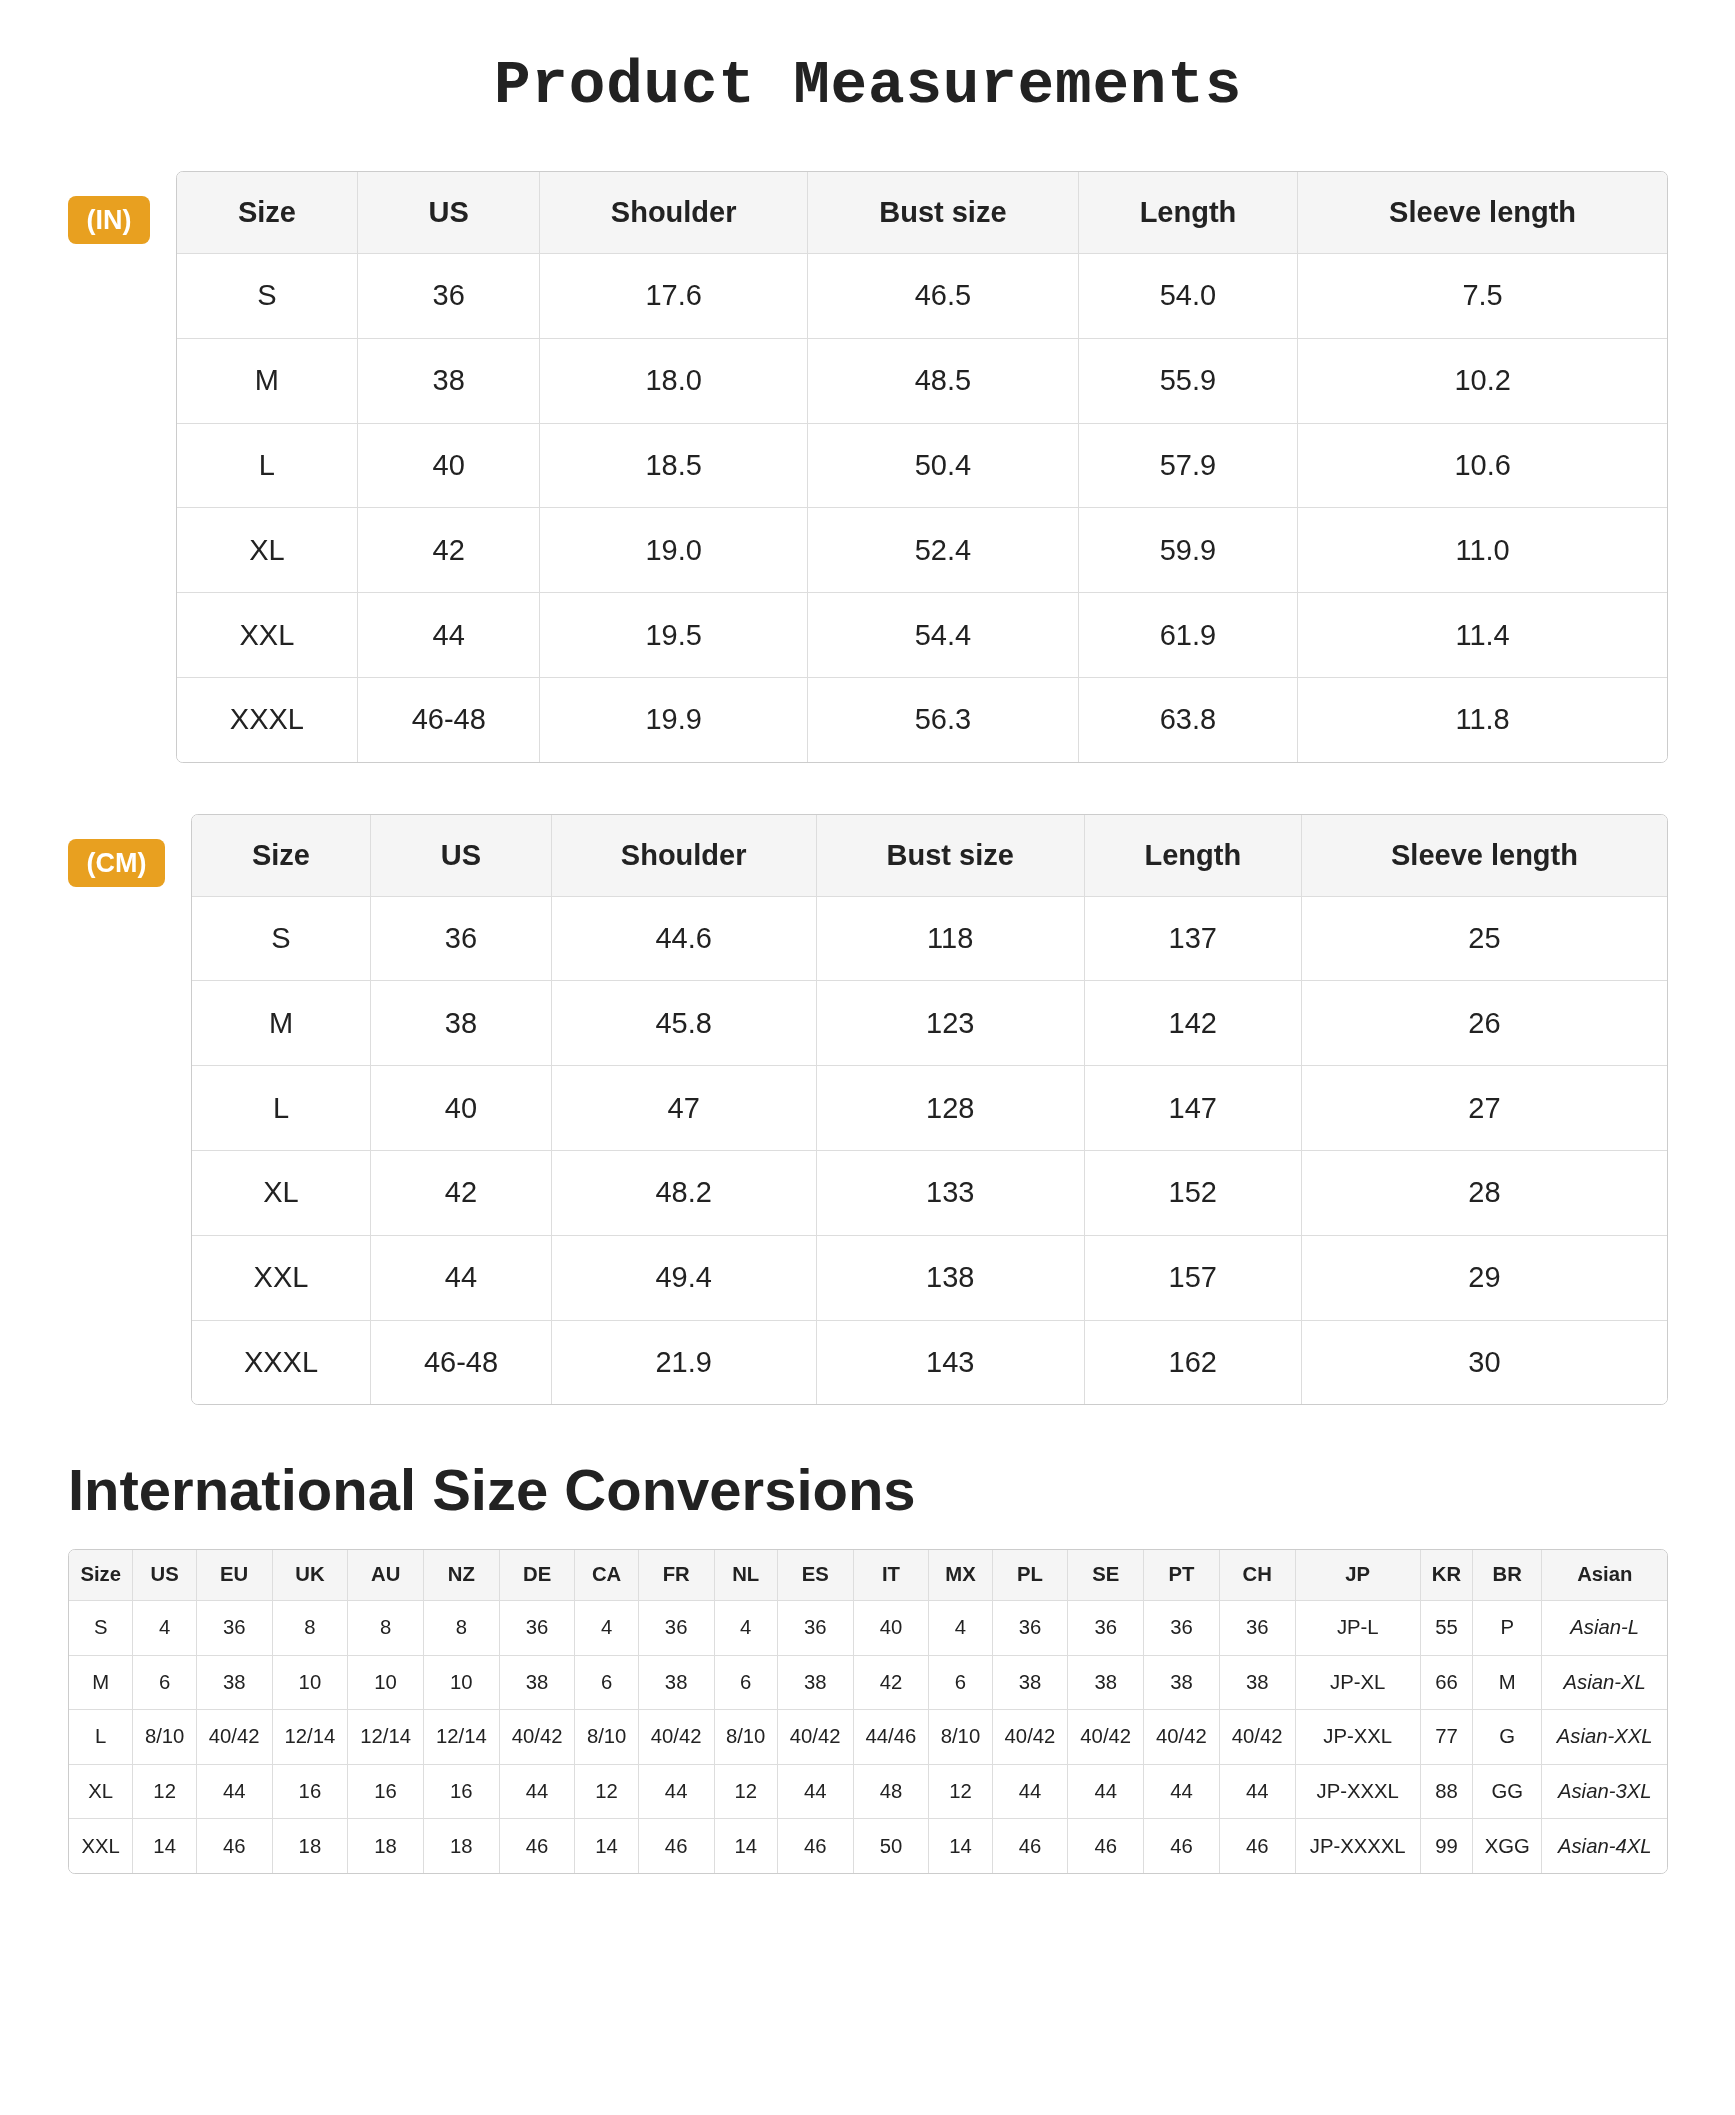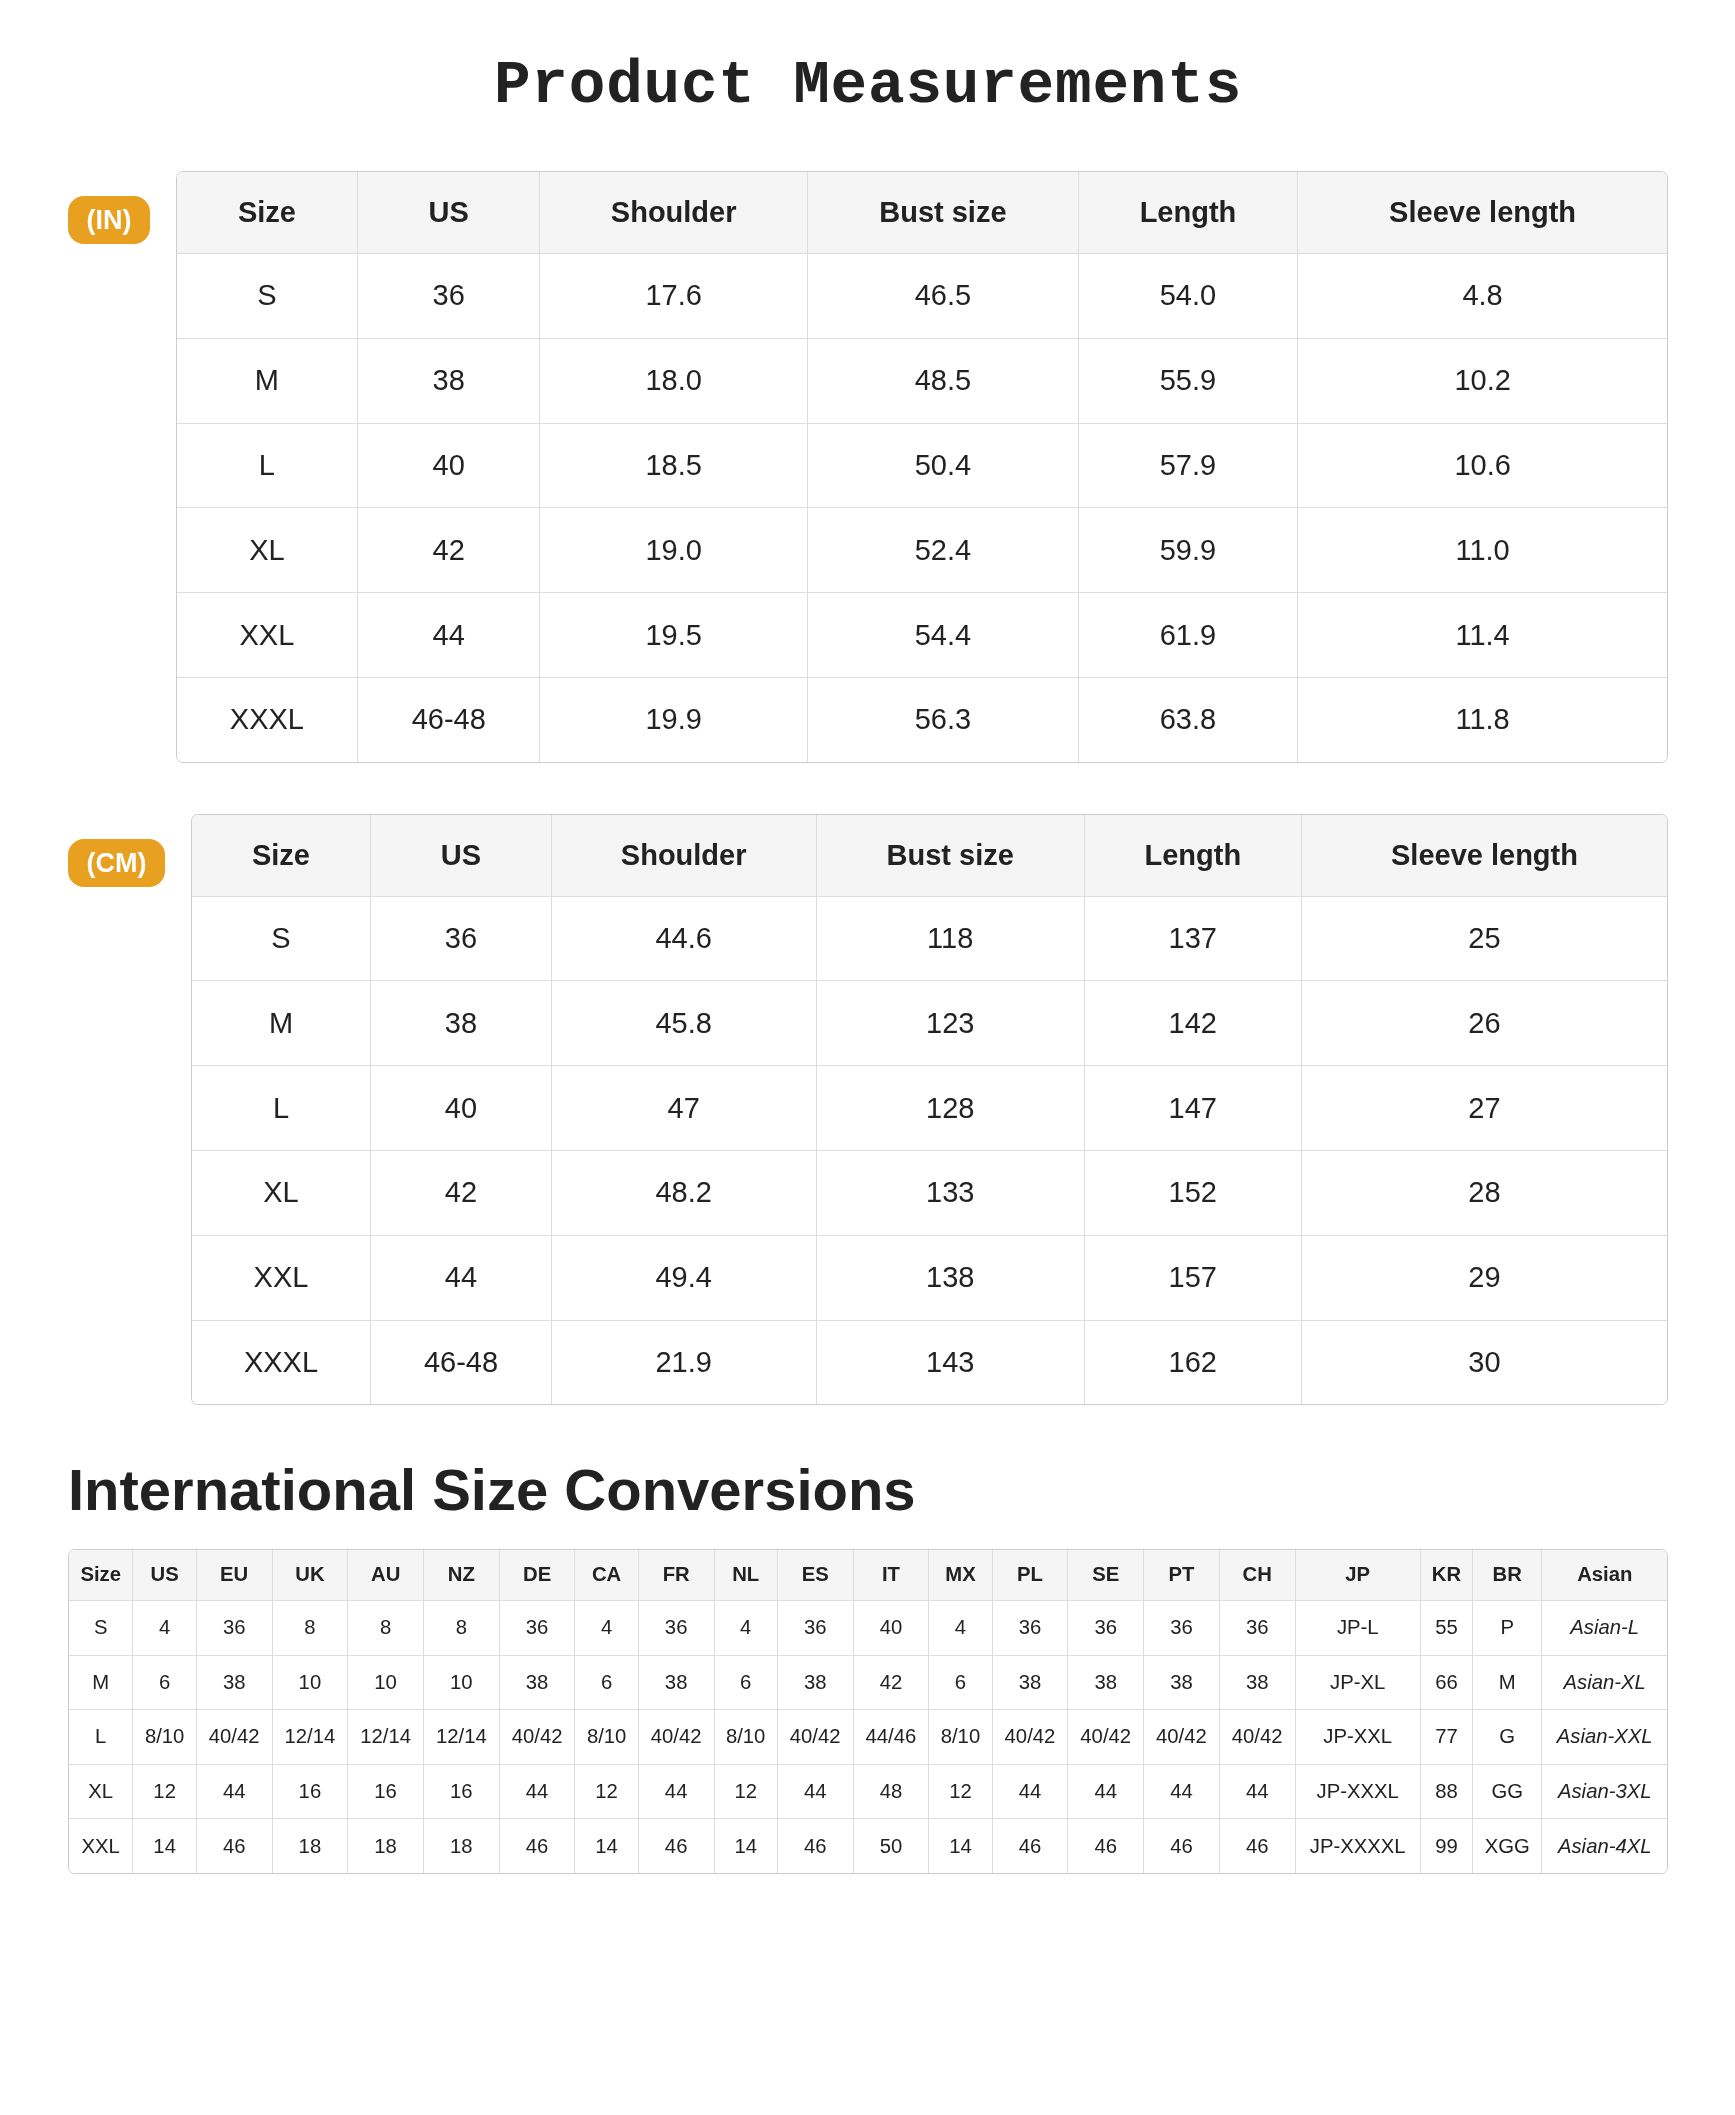--- a/index.html
+++ b/index.html
@@ -23,21 +23,21 @@
       display: flex;
       align-items: flex-start;
       margin-bottom: 51px;
     }
     .unit-badge {
       background: #E8A020;
       color: #fff;
       font-size: 27px;
       font-weight: bold;
       padding: 8.5px 18.6px;
-      border-radius: 16px;
+      border-radius: 8px;
       margin-right: 25.4px;
       margin-top: 25.4px;
       white-space: nowrap;
     }
     .table-wrapper {
       flex: 1;
       border: 0.8px solid #ccc;
       border-radius: 6.8px;
       overflow: hidden;
     }
@@ -128,21 +128,21 @@
           <th>Sleeve length</th>
         </tr>
       </thead>
       <tbody id="in-tbody">
       <tr>
             <td>S</td>
             <td>36</td>
             <td>17.6</td>
             <td>46.5</td>
             <td>54.0</td>
-            <td>4.8</td>
+            <td>7.5</td>
           </tr>
           <tr>
             <td>M</td>
             <td>38</td>
             <td>18.0</td>
             <td>48.5</td>
             <td>55.9</td>
             <td>10.2</td>
           </tr>
           <tr>

